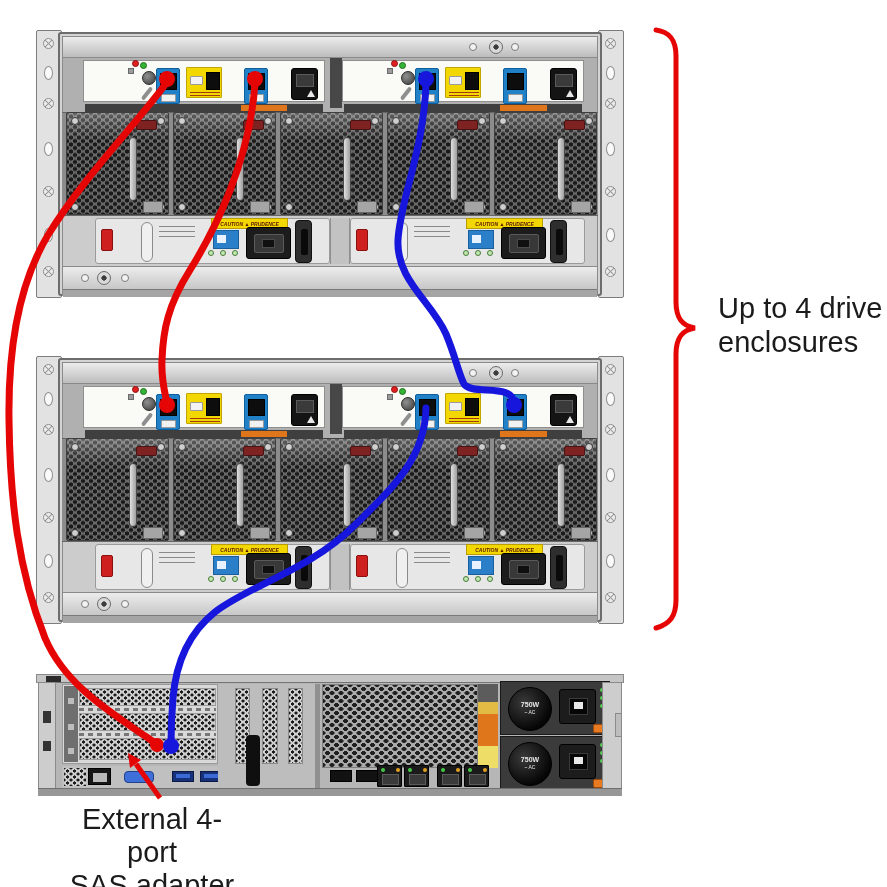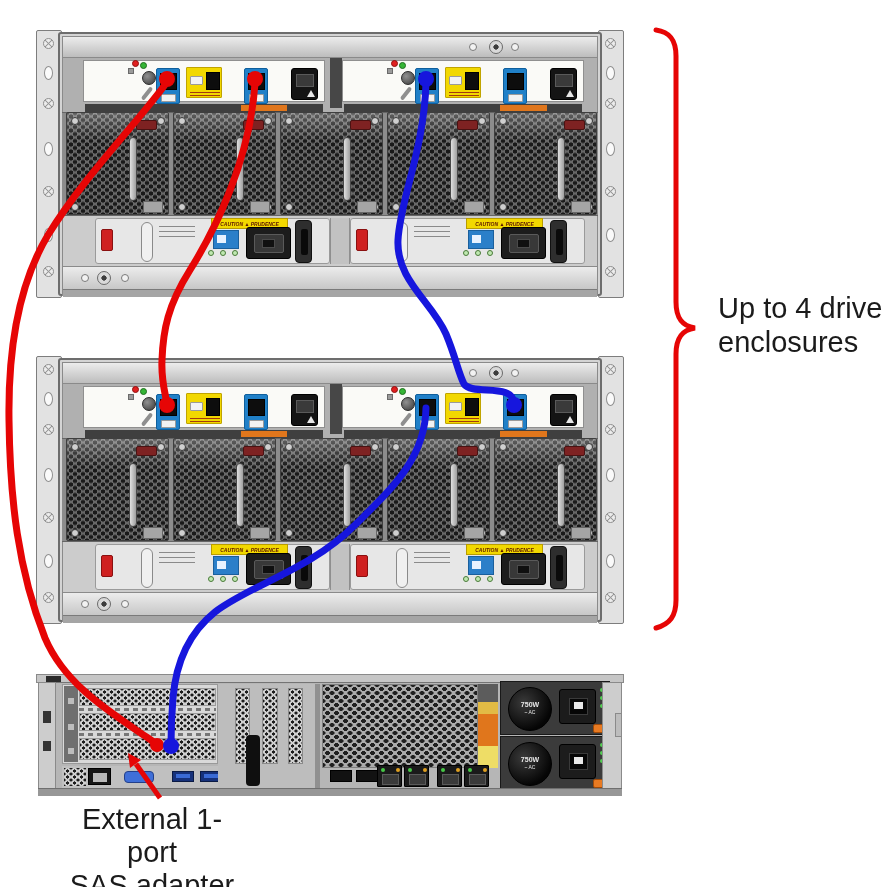--- a/index.html
+++ b/index.html
@@ -556,17 +556,17 @@
     <path d="M 656 30 C 670 32, 676 40, 676 56 L 676 302 C 676 318, 682 326, 695 328 C 682 330, 676 338, 676 354 L 676 600 C 676 616, 670 624, 656 628" fill="none" stroke-width="5" stroke-linecap="round" stroke="#e60505"></path>
     <line x1="160" y1="798" x2="136" y2="764" stroke-width="5" stroke="#e60505"></line>
     <polygon points="128,753 141,760 130,768" fill="#e60505"></polygon>
   </svg>
 
   <div class="note" style="left:718px;top:291px;width:178px;">
     <div>Up to 4 drive</div>
     <div>enclosures</div>
   </div>
   <div class="note" style="left:64px;top:803px;width:176px;text-align:center;line-height:33px;">
-    <div>External 1-port</div>
+    <div>External 4-port</div>
     <div>SAS adapter</div>
   </div>
 
 </div>
 
 </body></html>

